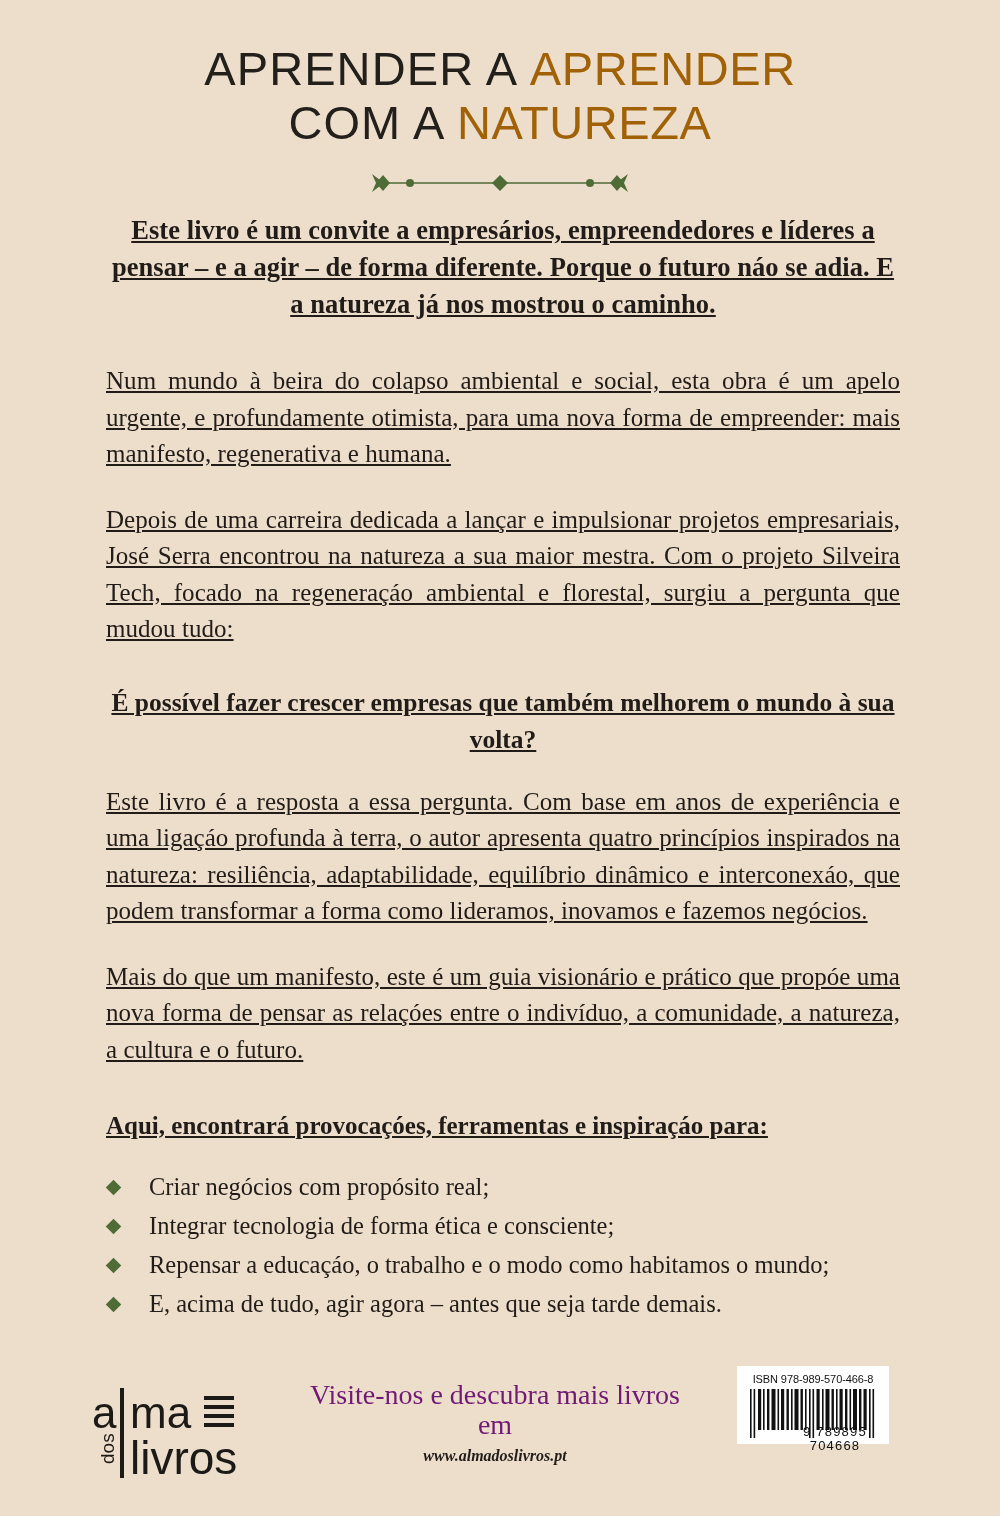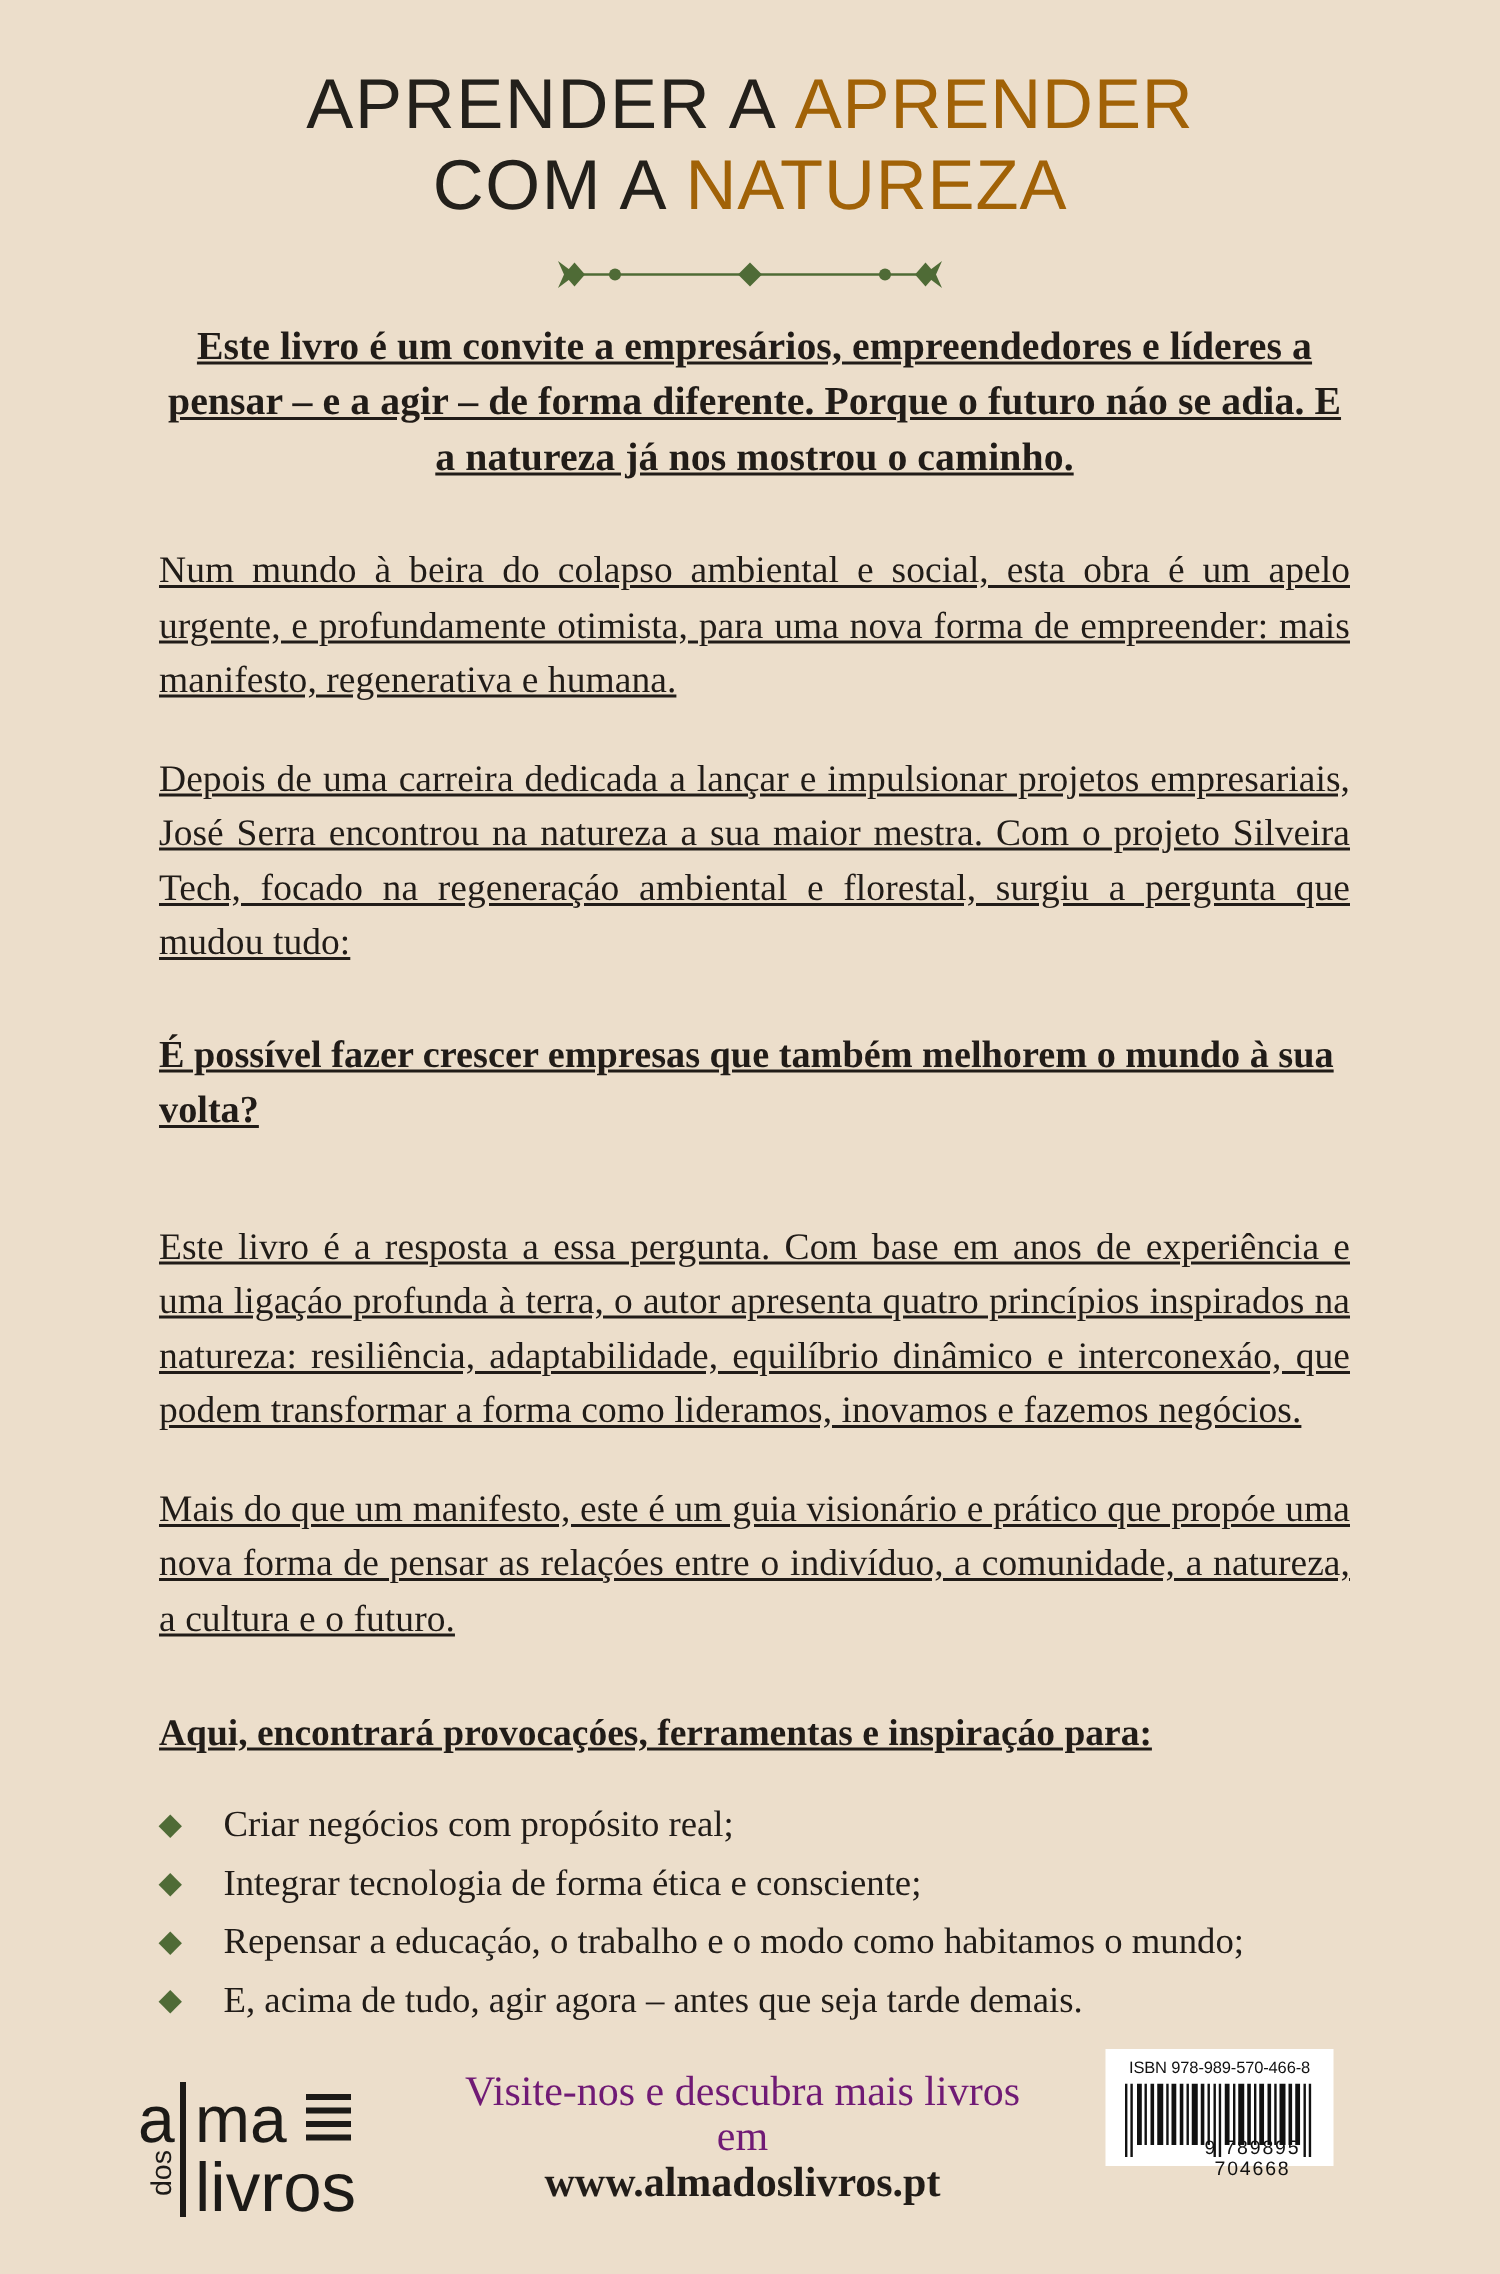--- a/index.html
+++ b/index.html
@@ -83,21 +83,22 @@
     margin-bottom: 29px;
     letter-spacing: 0.04px;
   }
   .body-par:last-child {
     margin-bottom: 0;
   }
   .question {
     font-weight: 700;
     font-size: 25.5px;
     line-height: 37px;
-    margin: 36px 0 56px;
+    text-align: center;
+    margin: 36px 0 26px;
   }
   .callout {
     font-weight: 700;
     font-size: 25px;
     line-height: 35px;
     margin: 40px 0 26px;
   }
 
   
   ul.bullets {
@@ -143,24 +144,25 @@
     top: 24px;
     width: 390px;
     text-align: center;
   }
   .site-line1 {
     font-size: 28px;
     line-height: 30px;
     color: #701a75;
   }
   .site-line2 {
-    font-size: 28px;
+    font-size: 16px;
     line-height: 32px;
     font-weight: 700;
     color: #211c18;
+    font-style: italic;
   }
   .barcode-box {
     position: absolute;
     left: 737px;
     top: 10px;
     width: 152px;
     height: 78px;
     background: #ffffff;
     padding: 0;
   }

